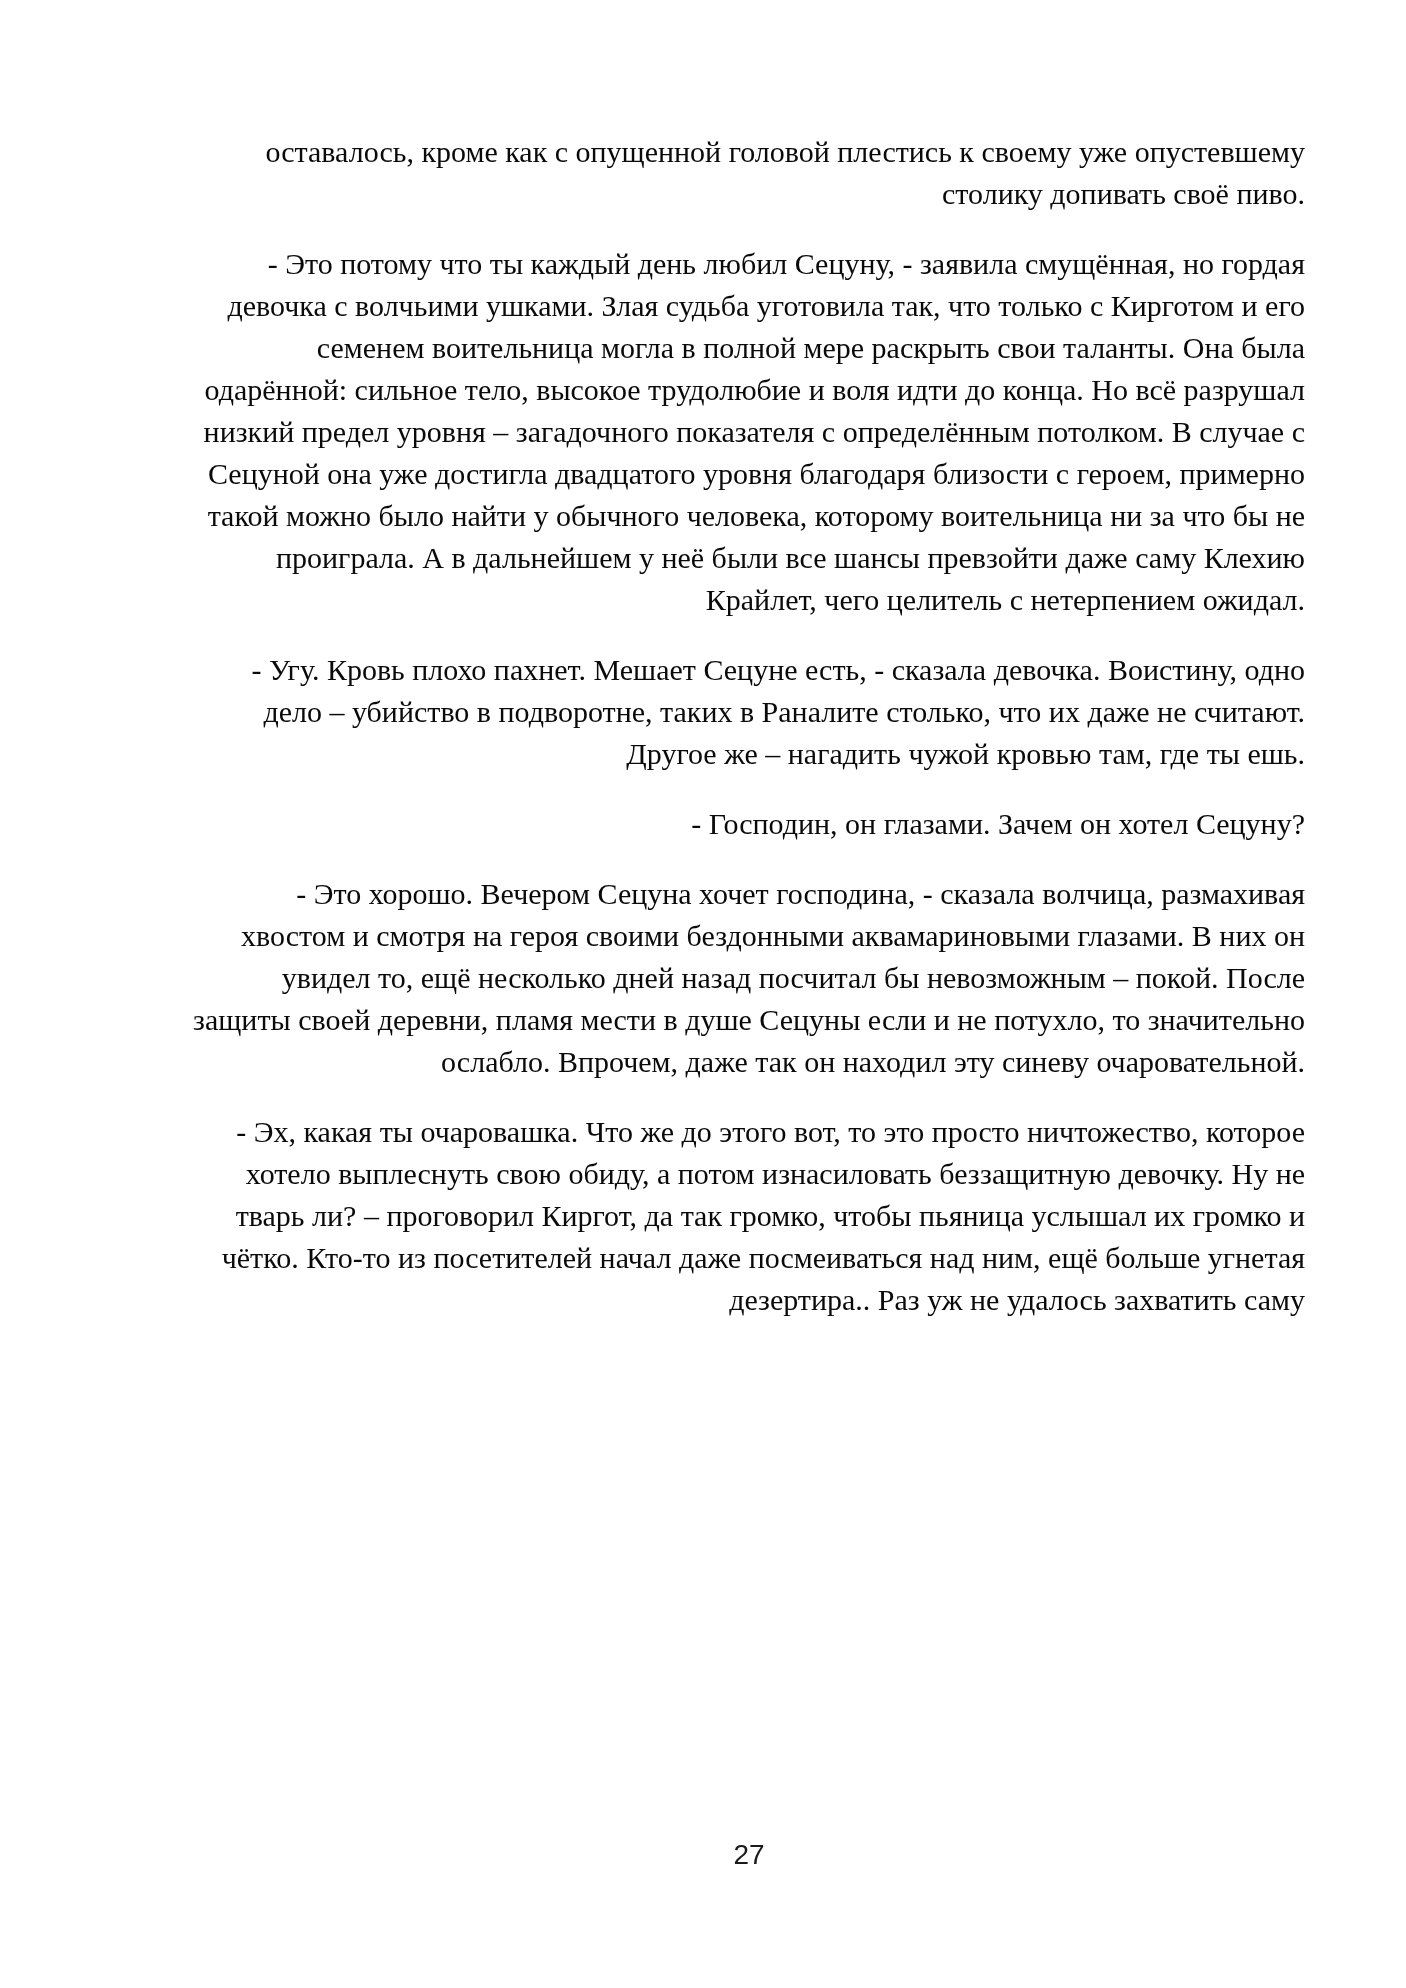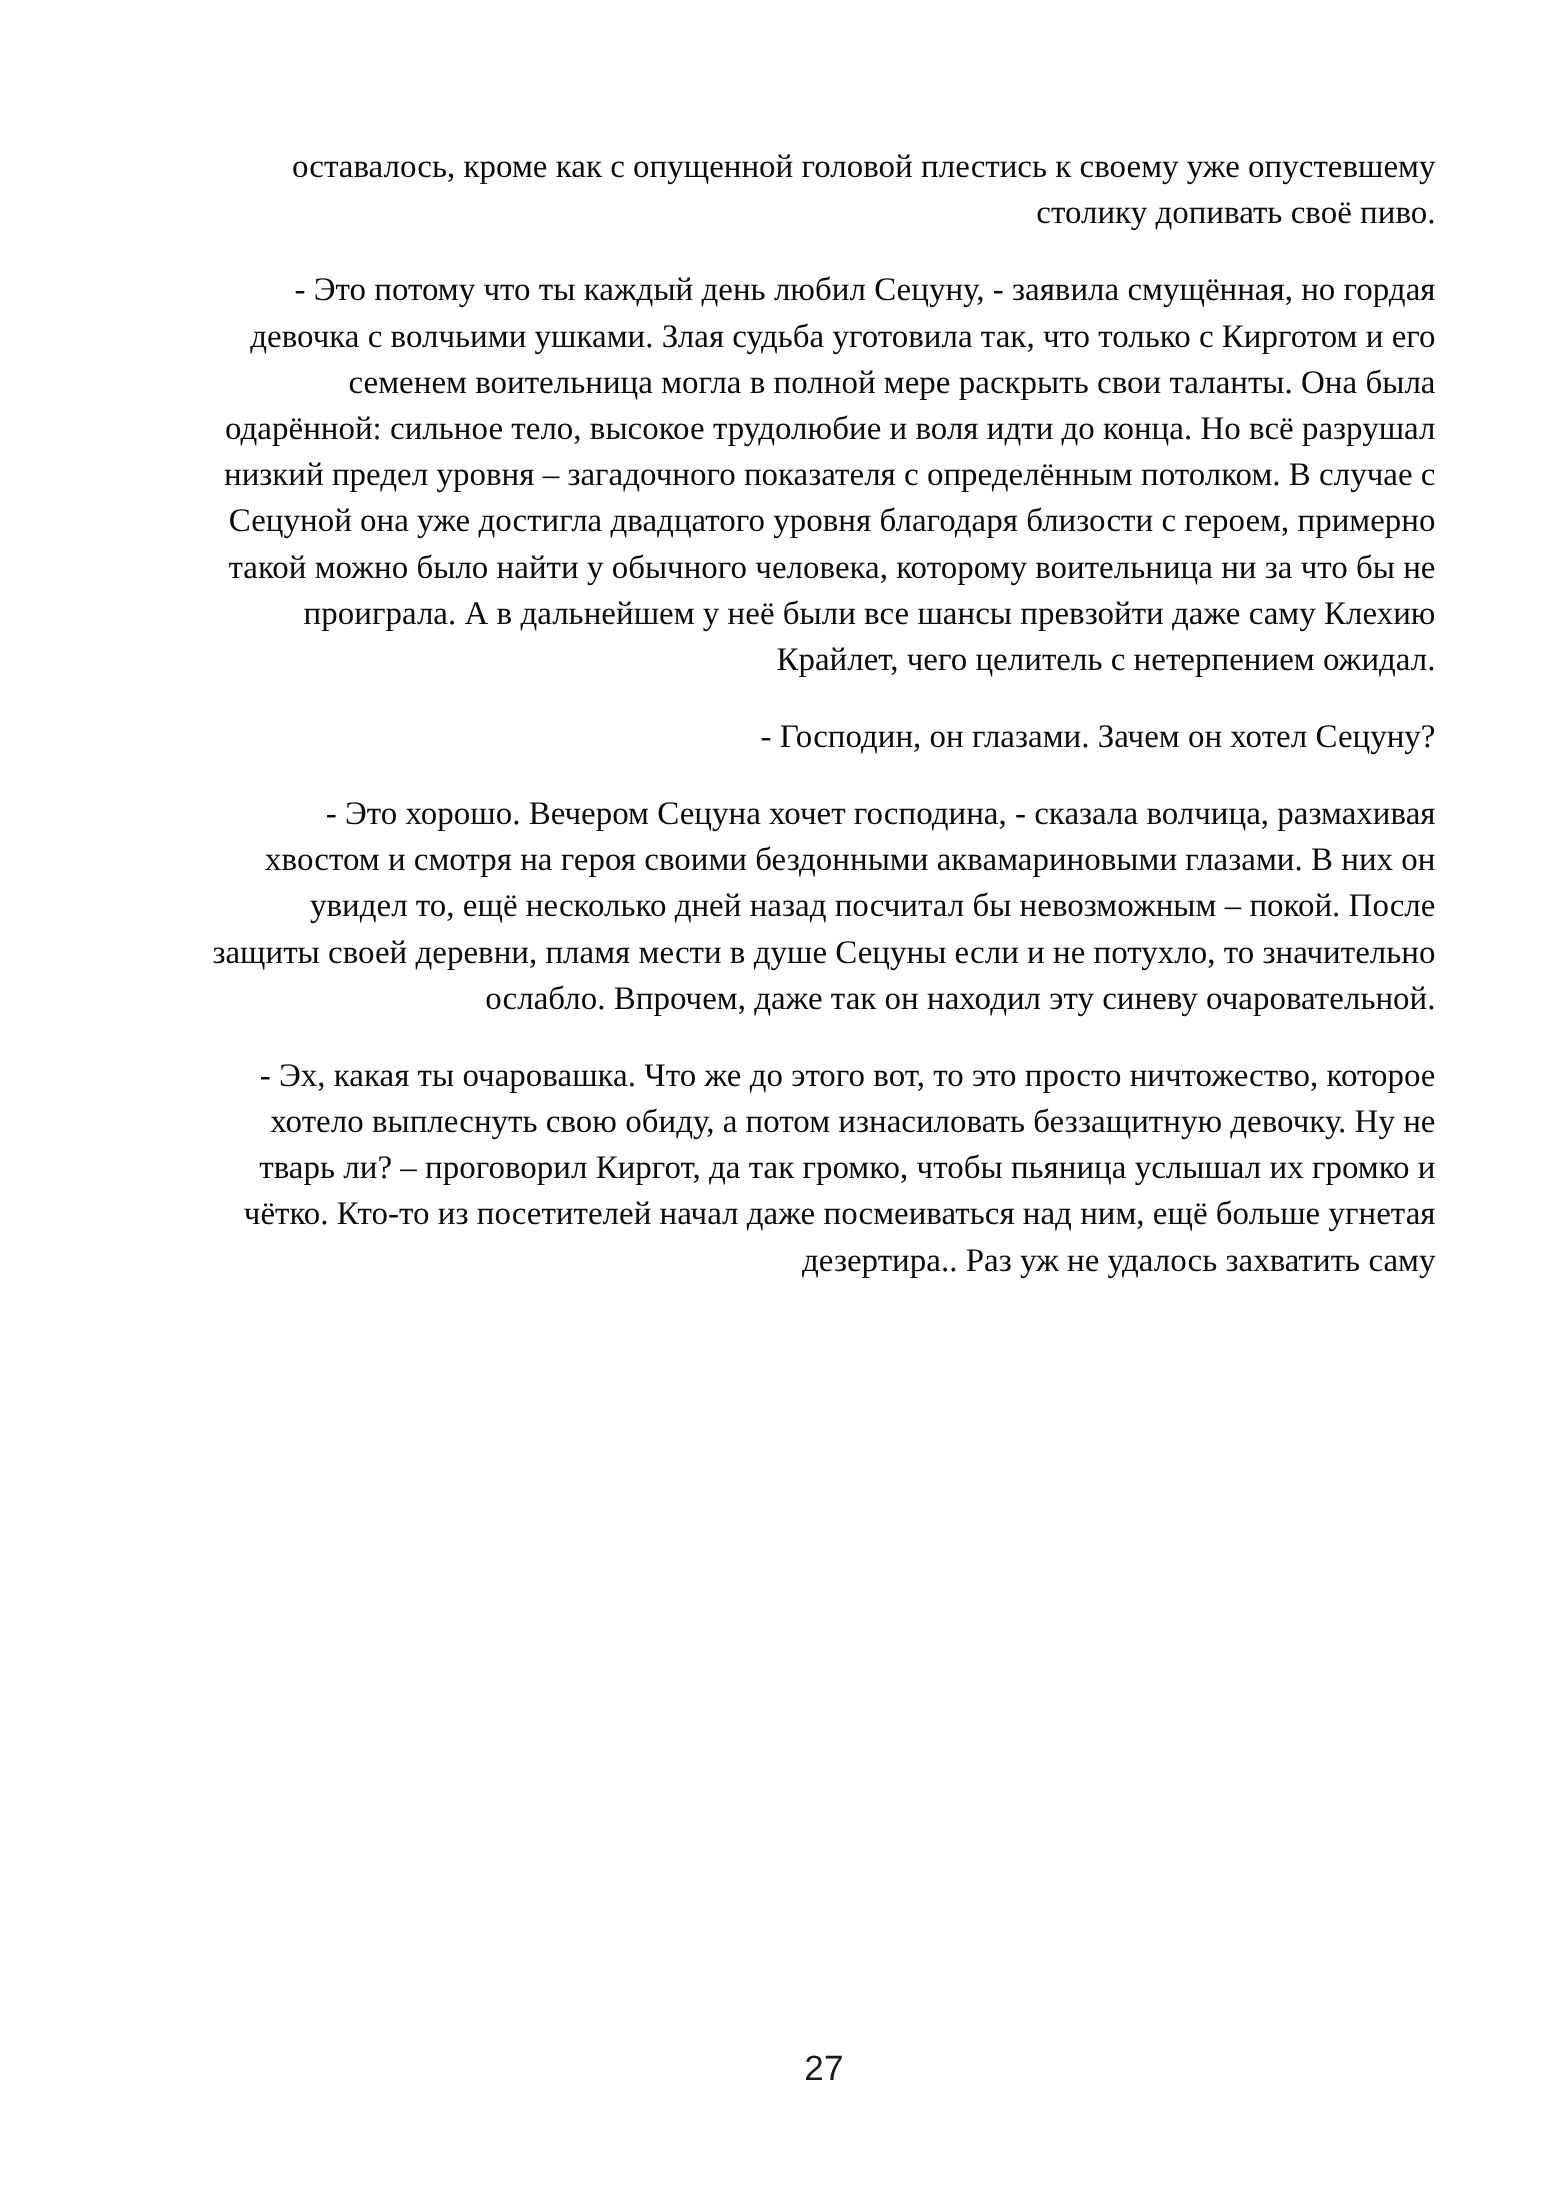--- a/index.html
+++ b/index.html
@@ -36,31 +36,31 @@
     margin: 0 0 28px 0;
     padding: 0;
   }
   .page-number {
     position: absolute;
     top: 1838px;
     left: 193px;
     width: 1112px;
     text-align: center;
     font-family: "Liberation Sans", sans-serif;
-    font-size: 32px;
+    font-size: 28px;
     line-height: 34px;
     color: #1a1a1a;
-    margin-top: 25px;
   }
 </style>
 </head>
 <body>
 
 <div class="page">
   <div class="content">
       <p>оставалось, кроме как с опущенной головой плестись к своему уже опустевшему столику допивать своё пиво.</p>
       <p>- Это потому что ты каждый день любил Сецуну, - заявила смущённая, но гордая девочка с волчьими ушками. Злая судьба уготовила так, что только с Кирготом и его семенем воительница могла в полной мере раскрыть свои таланты. Она была одарённой: сильное тело, высокое трудолюбие и воля идти до конца. Но всё разрушал низкий предел уровня – загадочного показателя с определённым потолком. В случае с Сецуной она уже достигла двадцатого уровня благодаря близости с героем, примерно такой можно было найти у обычного человека, которому воительница ни за что бы не проиграла. А в дальнейшем у неё были все шансы превзойти даже саму Клехию Крайлет, чего целитель с нетерпением ожидал.</p>
+      <p>- Угу. Кровь плохо пахнет. Мешает Сецуне есть, - сказала девочка. Воистину, одно дело – убийство в подворотне, таких в Раналите столько, что их даже не считают. Другое же – нагадить чужой кровью там, где ты ешь.</p>
       <p>- Господин, он глазами. Зачем он хотел Сецуну?</p>
       <p>- Это хорошо. Вечером Сецуна хочет господина, - сказала волчица, размахивая хвостом и смотря на героя своими бездонными аквамариновыми глазами. В них он увидел то, ещё несколько дней назад посчитал бы невозможным – покой. После защиты своей деревни, пламя мести в душе Сецуны если и не потухло, то значительно ослабло. Впрочем, даже так он находил эту синеву очаровательной.</p>
       <p>- Эх, какая ты очаровашка. Что же до этого вот, то это просто ничтожество, которое хотело выплеснуть свою обиду, а потом изнасиловать беззащитную девочку. Ну не тварь ли? – проговорил Киргот, да так громко, чтобы пьяница услышал их громко и чётко. Кто-то из посетителей начал даже посмеиваться над ним, ещё больше угнетая дезертира.. Раз уж не удалось захватить саму</p>
     </div>
   <div class="page-number">27</div>
 </div>
 
 </body></html>

